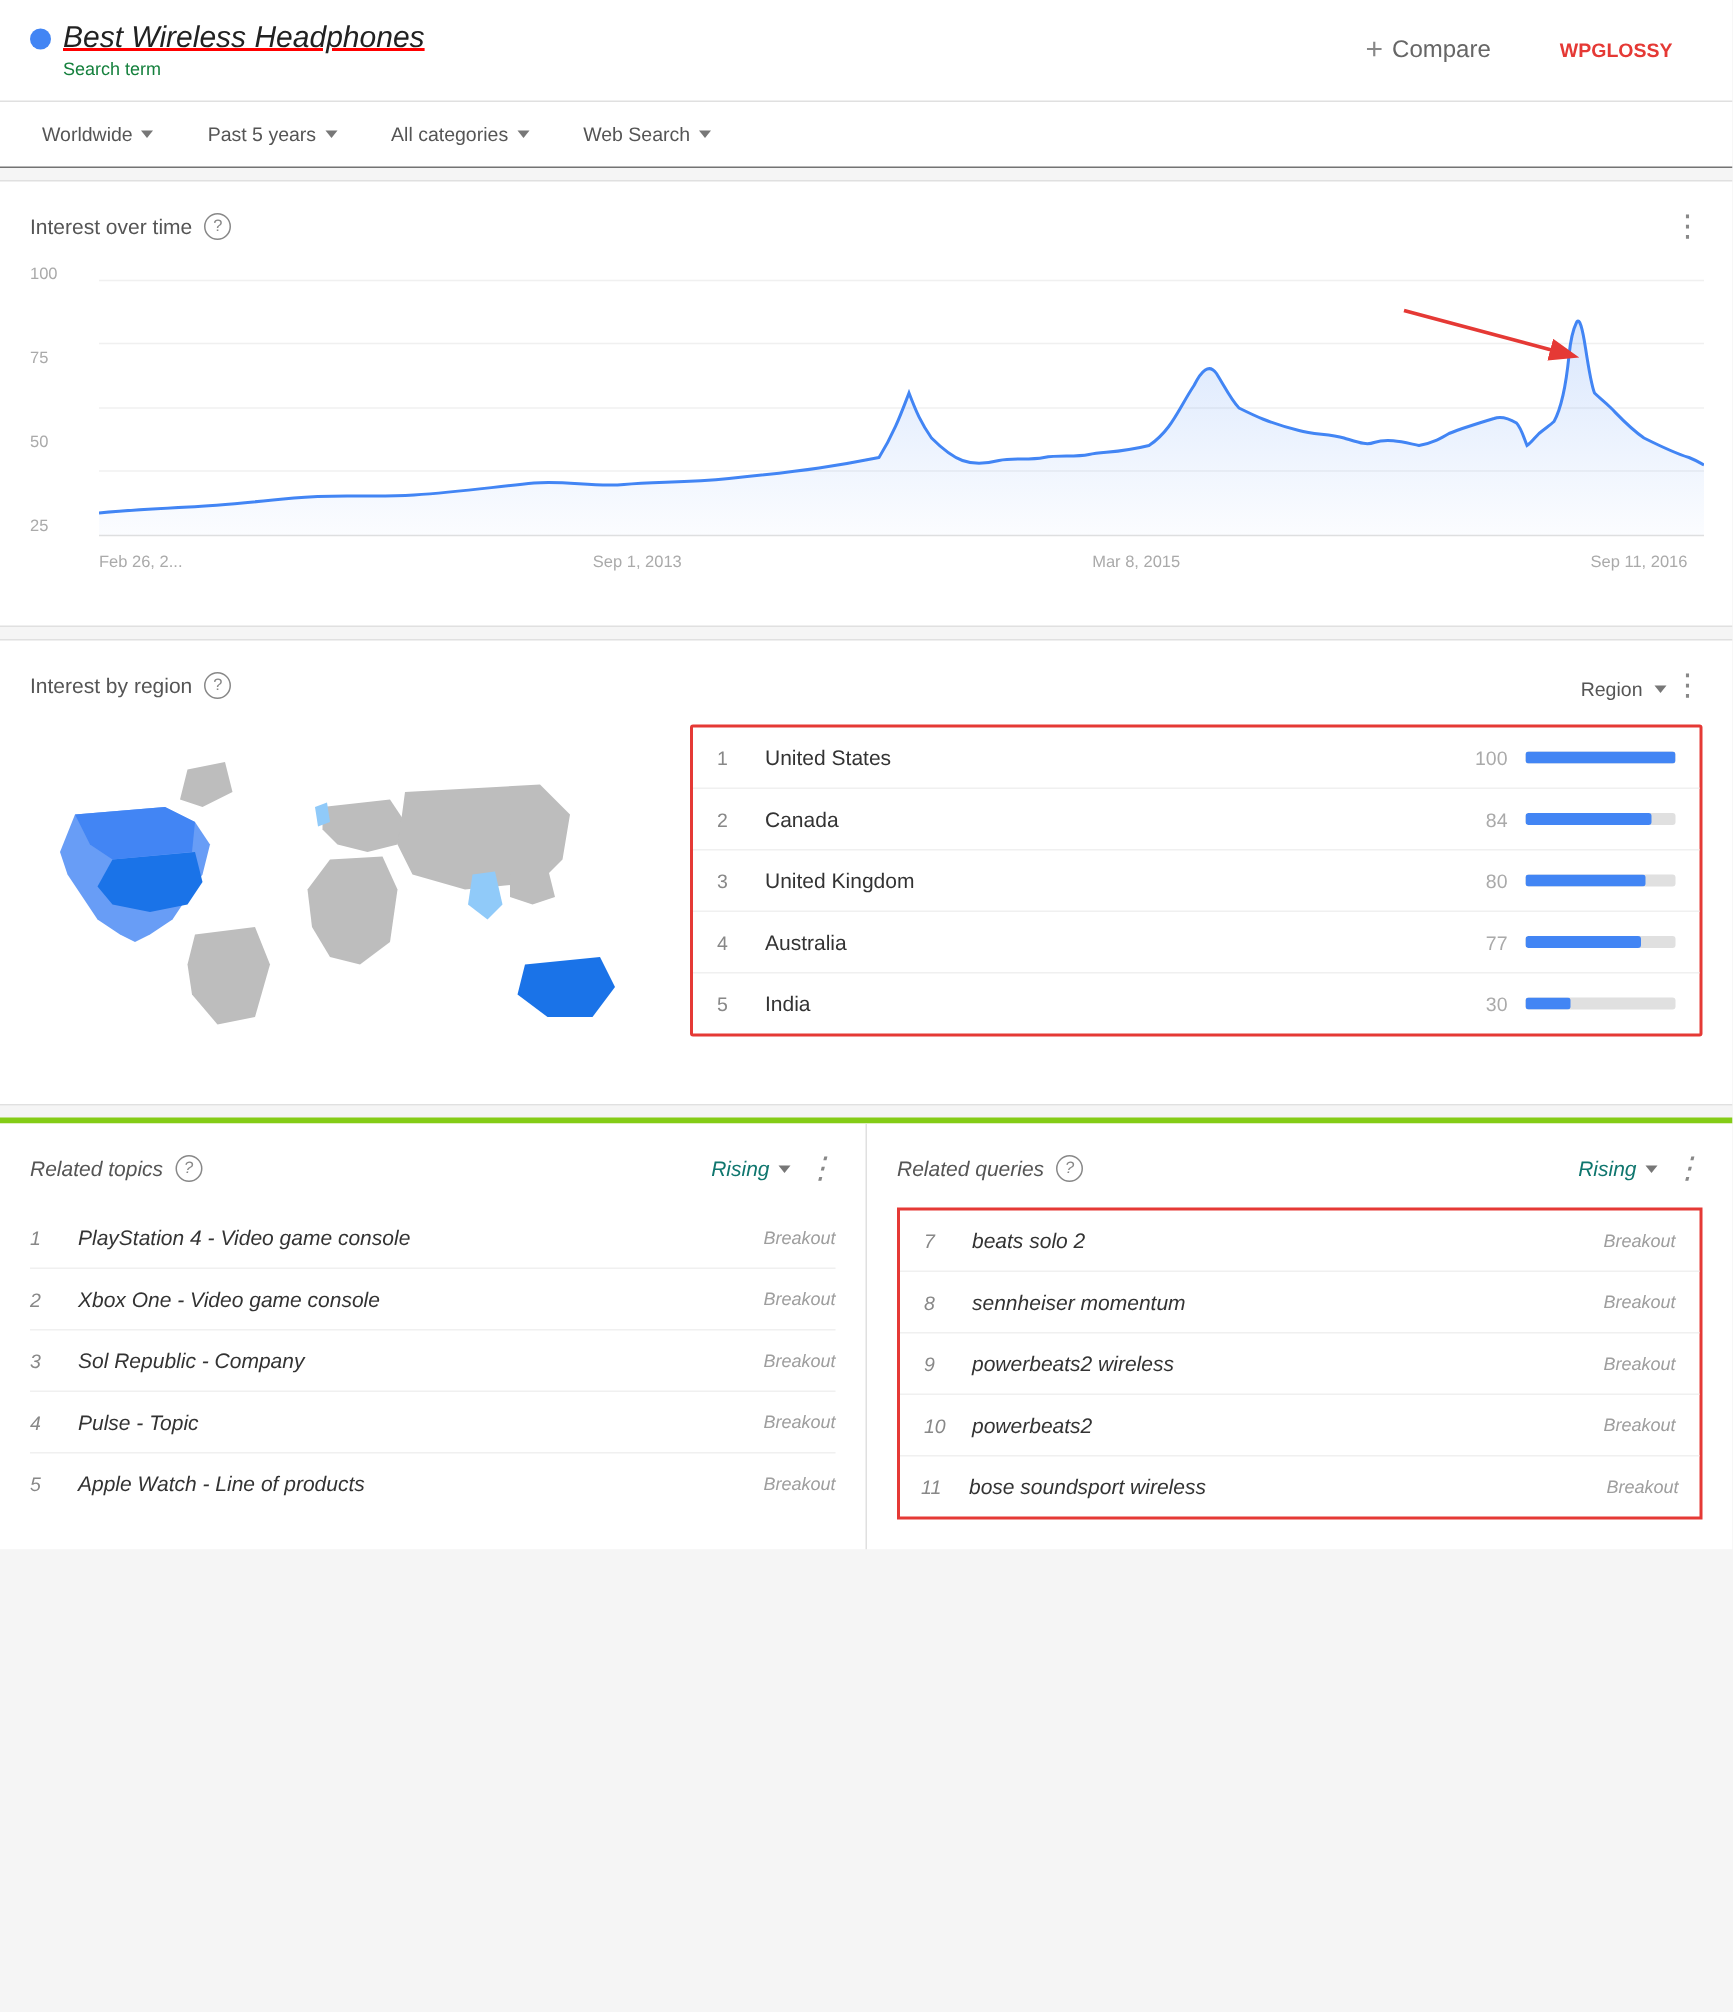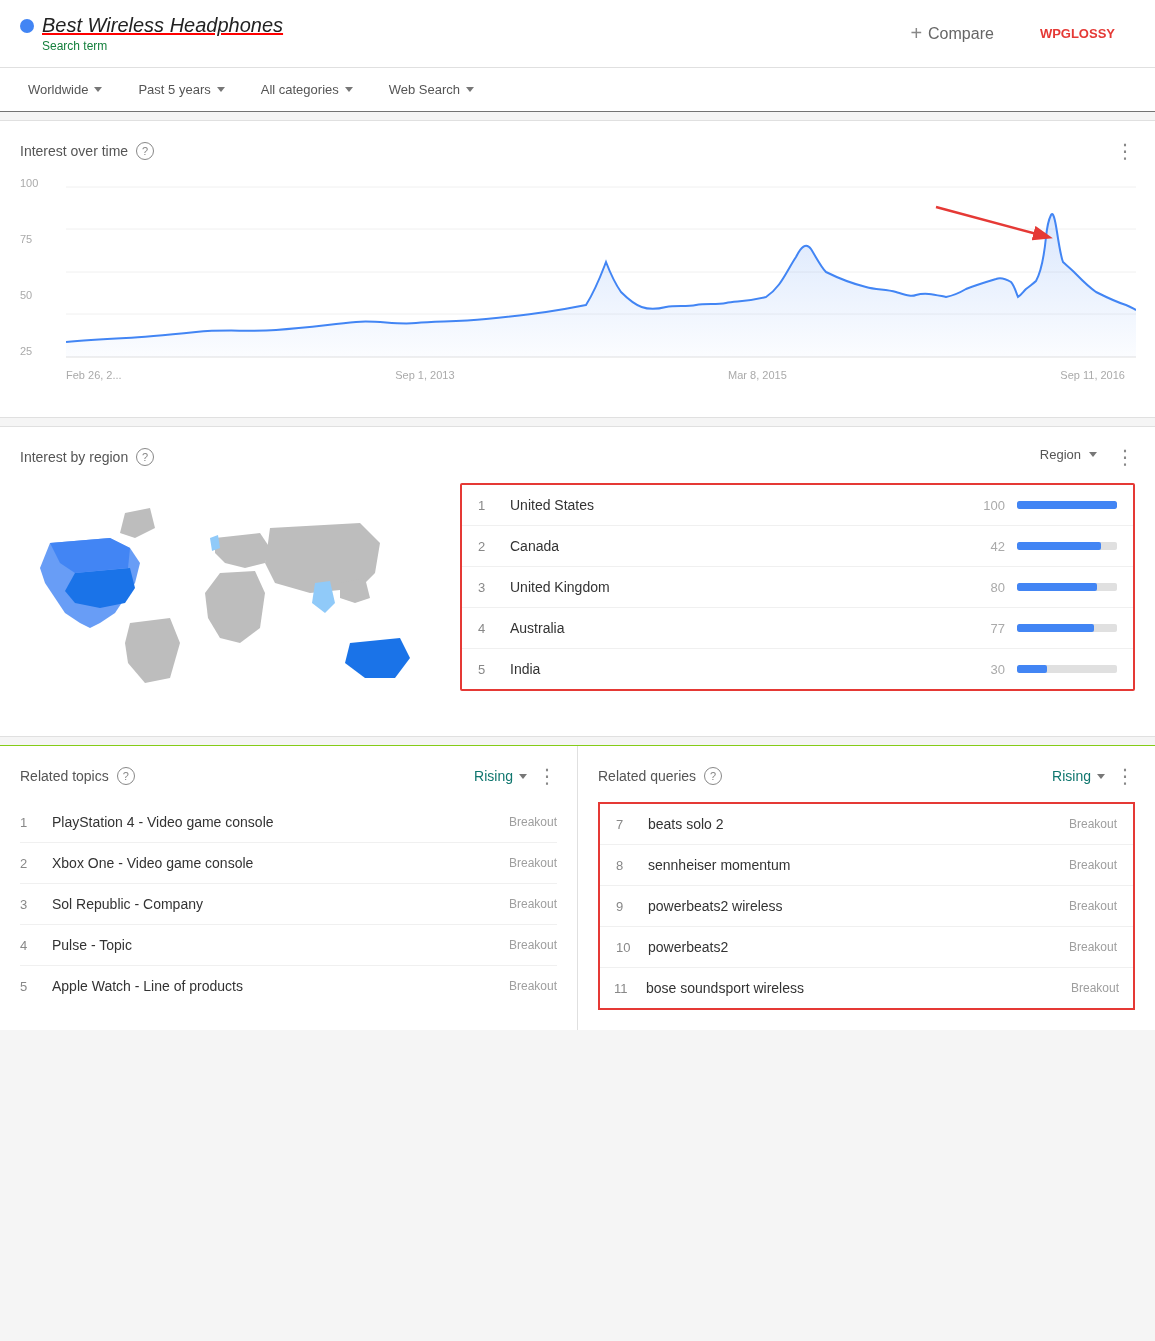--- a/index.html
+++ b/index.html
@@ -42,21 +42,21 @@
     .region-num { width: 20px; color: #888; font-size: 13px; }
     .region-name { flex: 1; font-size: 14px; }
     .region-val { color: #aaa; font-size: 13px; width: 36px; text-align: right; }
     .region-bar-container { width: 100px; background: #e0e0e0; height: 8px; border-radius: 2px; overflow: hidden; }
     .region-bar { height: 8px; background: #4285f4; border-radius: 2px; }
 
     
     .region-header { display: flex; align-items: center; gap: 6px; font-size: 13px; color: #555; cursor: pointer; }
 
     
-    .bottom-sections { display: flex; gap: 0; border-top: 1px solid #84cc16; }
+    .bottom-sections { display: flex; gap: 0; border-top: 4px solid #84cc16; font-style: italic; }
     .bottom-section { flex: 1; background: #fff; padding: 20px; border-right: 1px solid #e0e0e0; }
     .bottom-section:last-child { border-right: none; }
     .bottom-section-header { display: flex; align-items: center; justify-content: space-between; margin-bottom: 16px; }
     .bottom-section-title { font-size: 14px; color: #555; display: flex; align-items: center; gap: 8px; }
     .sort-btn { display: flex; align-items: center; gap: 4px; font-size: 14px; color: #0f766e; cursor: pointer; }
 
     .list-item { display: flex; align-items: center; padding: 12px 0; border-bottom: 1px solid #f0f0f0; gap: 12px; }
     .list-item:last-child { border-bottom: none; }
     .item-num { width: 20px; color: #888; font-size: 13px; }
     .item-name { flex: 1; font-size: 14px; }
@@ -162,21 +162,21 @@
     </div>
   </div>
 </div>
 
 <div class="section">
   <div class="section-header">
     <div class="section-title">
       <span>Interest by region</span>
       <span class="help-icon">?</span>
     </div>
-    <div style="display:flex;align-items:flex-start;gap:18px;">
+    <div style="display:flex;align-items:flex-end;gap:4px;">
       <div class="region-header">
         <span>Region</span>
         <span class="arrow-down"></span>
       </div>
       <span class="more-icon">⋮</span>
     </div>
   </div>
 
   <div class="region-section">
 
@@ -215,21 +215,21 @@
           <span class="region-num">1</span>
           <span class="region-name">United States</span>
           <span class="region-val">100</span>
           <div class="region-bar-container">
             <div class="region-bar" style="width:100%"></div>
           </div>
         </div>
         <div class="region-item">
           <span class="region-num">2</span>
           <span class="region-name">Canada</span>
-          <span class="region-val">42</span>
+          <span class="region-val">84</span>
           <div class="region-bar-container">
             <div class="region-bar" style="width:84%"></div>
           </div>
         </div>
         <div class="region-item">
           <span class="region-num">3</span>
           <span class="region-name">United Kingdom</span>
           <span class="region-val">80</span>
           <div class="region-bar-container">
             <div class="region-bar" style="width:80%"></div>

